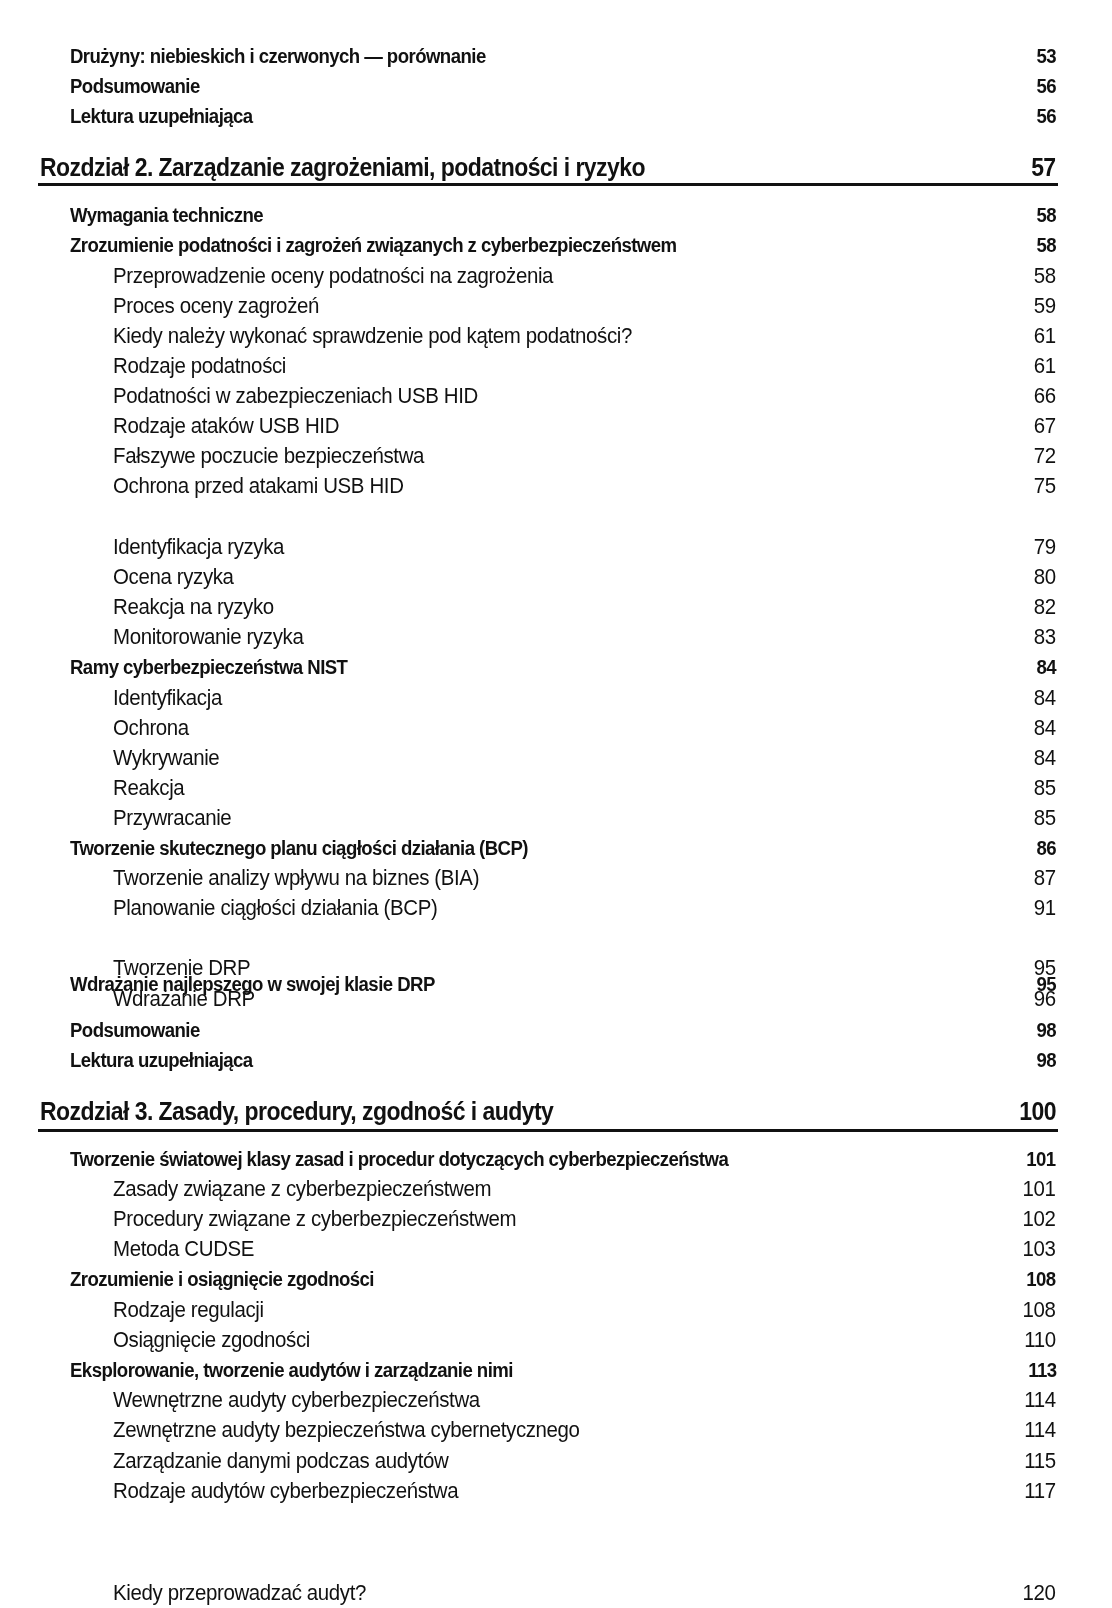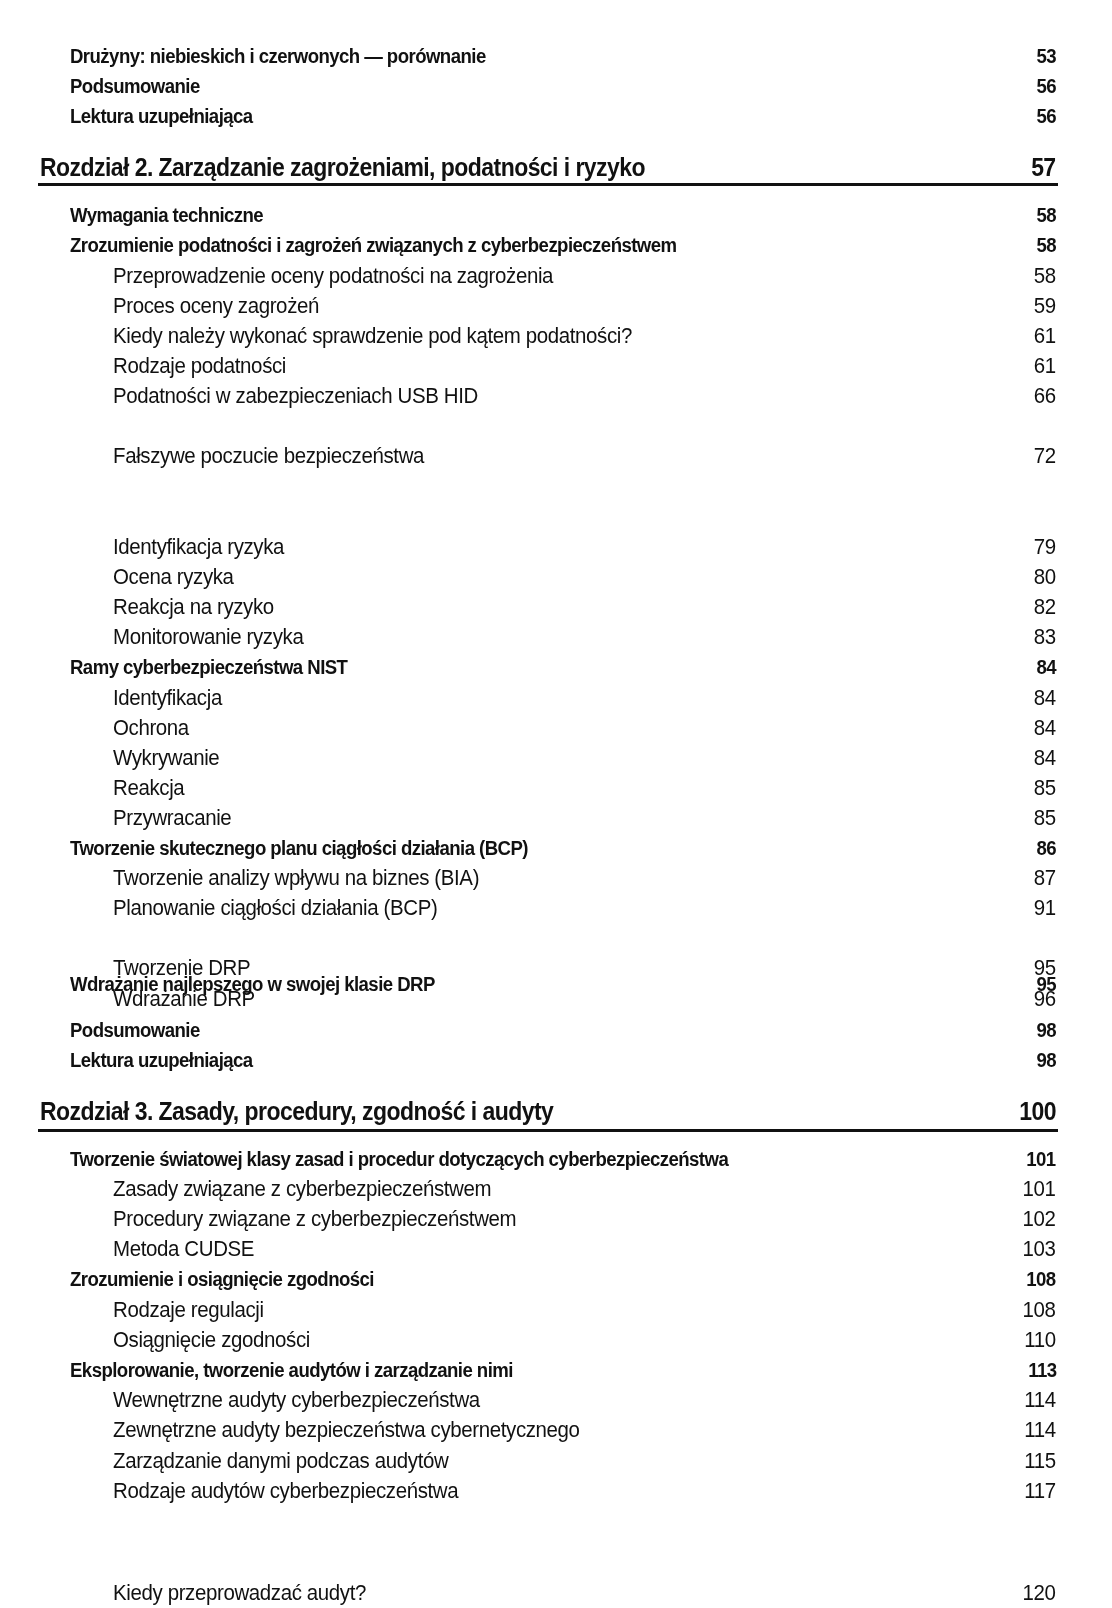--- a/index.html
+++ b/index.html
@@ -126,24 +126,32 @@
       <span class="pg">61</span>
     </div>
   <div class="row sub" style="top:351px">
       <span class="label">Rodzaje podatności</span>
       <span class="pg">61</span>
     </div>
   <div class="row sub" style="top:381px">
       <span class="label">Podatności w zabezpieczeniach USB HID</span>
       <span class="pg">66</span>
     </div>
+  <div class="row sub" style="top:411px">
+      <span class="label">Rodzaje ataków USB HID</span>
+      <span class="pg">67</span>
+    </div>
   <div class="row sub" style="top:441px">
       <span class="label">Fałszywe poczucie bezpieczeństwa</span>
       <span class="pg">72</span>
     </div>
+  <div class="row sub" style="top:471px">
+      <span class="label">Ochrona przed atakami USB HID</span>
+      <span class="pg">75</span>
+    </div>
   <div class="row sub" style="top:532px">
       <span class="label">Identyfikacja ryzyka</span>
       <span class="pg">79</span>
     </div>
   <div class="row sub" style="top:562px">
       <span class="label">Ocena ryzyka</span>
       <span class="pg">80</span>
     </div>
   <div class="row sub" style="top:592px">
       <span class="label">Reakcja na ryzyko</span>

